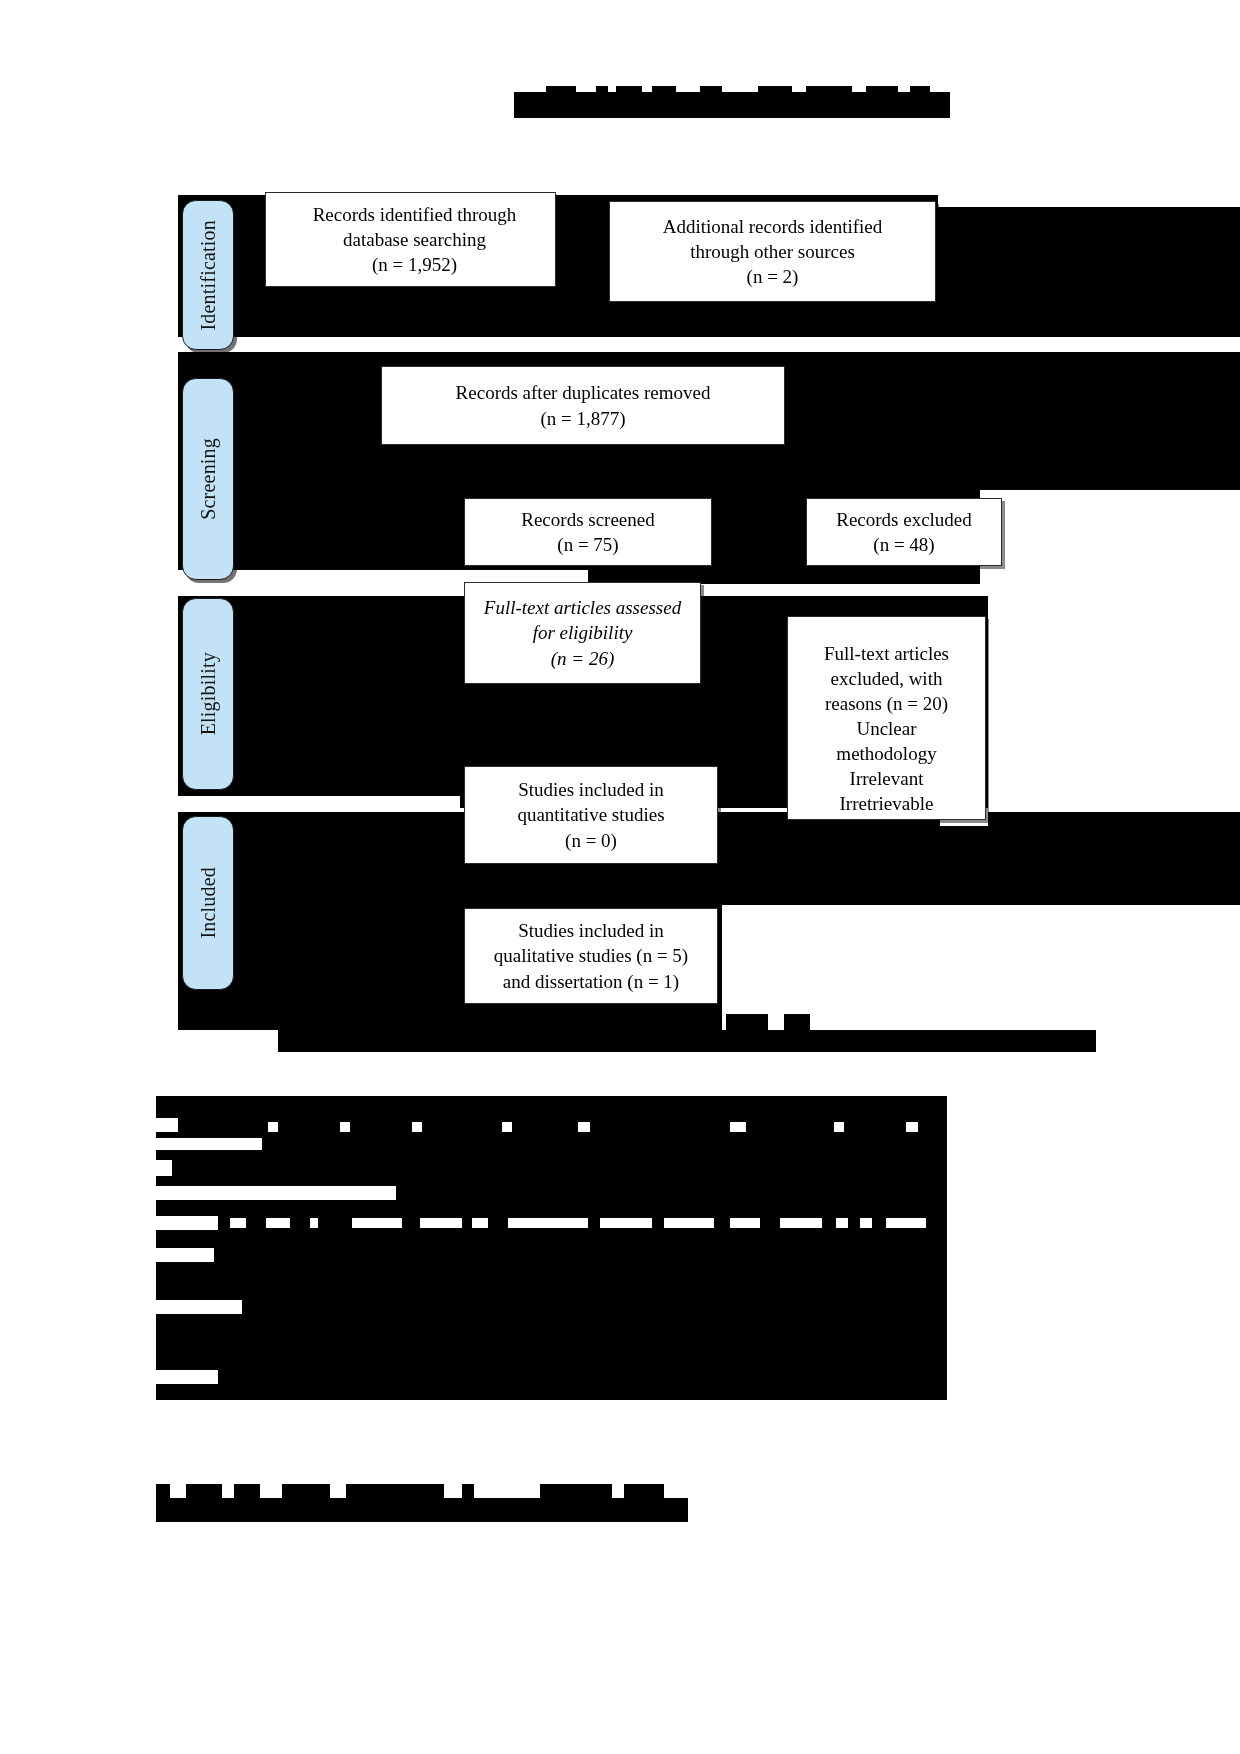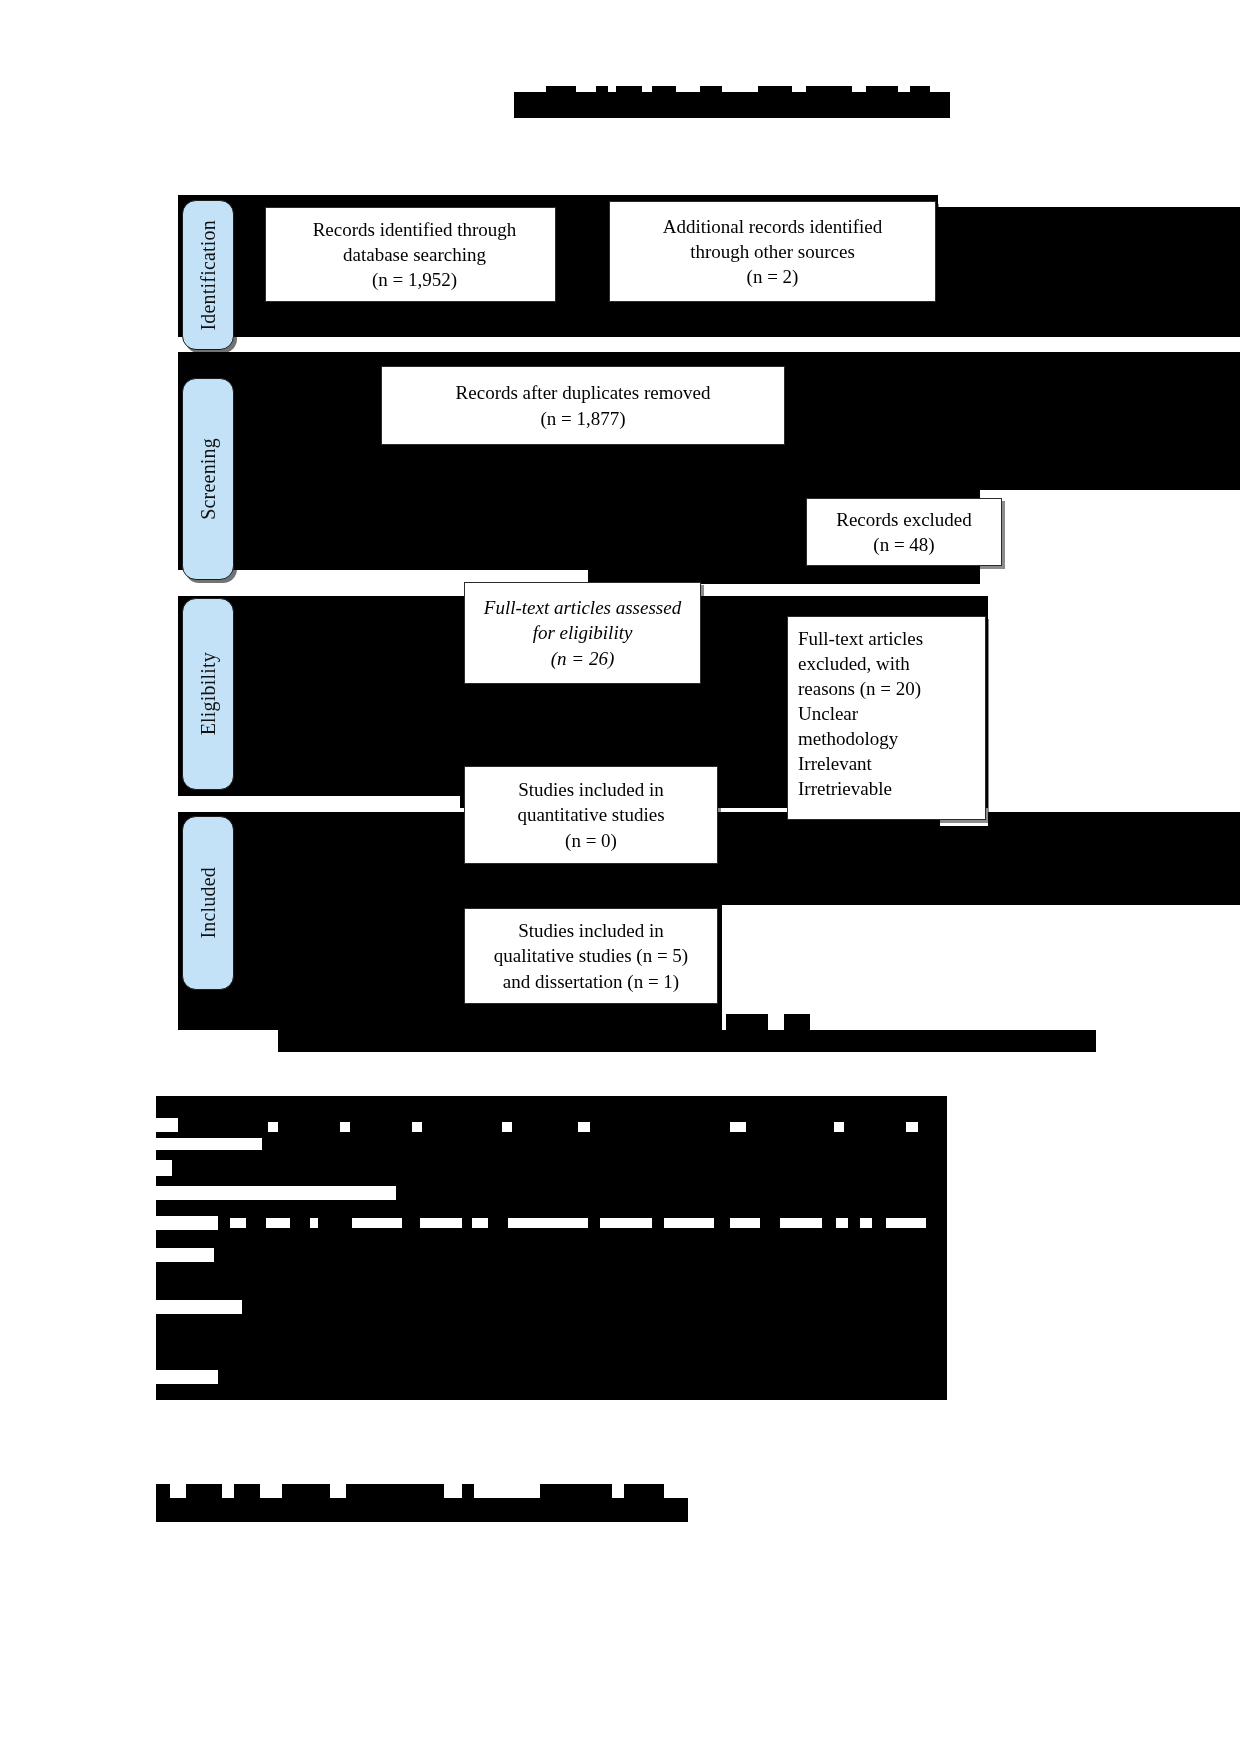--- a/index.html
+++ b/index.html
@@ -54,24 +54,24 @@
     box-sizing: border-box;
     display: flex;
     align-items: center;
     justify-content: center;
     text-align: center;
     font-size: 19px;
     line-height: 1.33;
     padding: 4px 8px;
   }
   .flow-box.left-align {
-    text-align: left;
+    text-align: center;
     justify-content: flex-start;
     align-items: flex-start;
-    padding: 9px 10px;
+    padding: 24px 10px;
     line-height: 1.32;
   }
   .flow-box .txt { display: block; width: 100%; white-space: pre-line; }
 </style>
 </head>
 <body>
 
 <div id="page">
 
   <div class="redact" style="left:514px; top:92px; width:436px; height:26px;"></div>
@@ -111,37 +111,41 @@
   </div>
 
   <div class="stage-label" style="left:182px; top:598px; width:50px; height:190px;">
     <span>Eligibility</span>
   </div>
 
   <div class="stage-label" style="left:182px; top:816px; width:50px; height:172px;">
     <span>Included</span>
   </div>
 
-  <div class="flow-box" style="left:265px; top:207px; width:291px; height:95px;padding-left:16px;">
+  <div class="flow-box" style="left:265px; top:192px; width:291px; height:95px;padding-left:16px;">
     <span class="txt">Records identified through
 database searching
 (n = 1,952)</span>
   </div>
 
   <div class="flow-box" style="left:609px; top:201px; width:327px; height:101px;">
     <span class="txt">Additional records identified
 through other sources
 (n = 2)</span>
   </div>
 
   <div class="flow-box" style="left:381px; top:366px; width:404px; height:79px;">
     <span class="txt">Records after duplicates removed
 (n = 1,877)</span>
   </div>
 
+  <div class="flow-box" style="left:464px; top:498px; width:248px; height:68px;">
+    <span class="txt">Records screened
+(n = 75)</span>
+  </div>
 
   <div class="flow-box" style="left:806px; top:498px; width:196px; height:68px;">
     <span class="txt">Records excluded
 (n = 48)</span>
   </div>
 
   <div class="flow-box" style="left:464px; top:582px; width:237px; height:102px;font-style:italic;">
     <span class="txt">Full-text articles assessed
 for eligibility
 (n = 26)</span>

